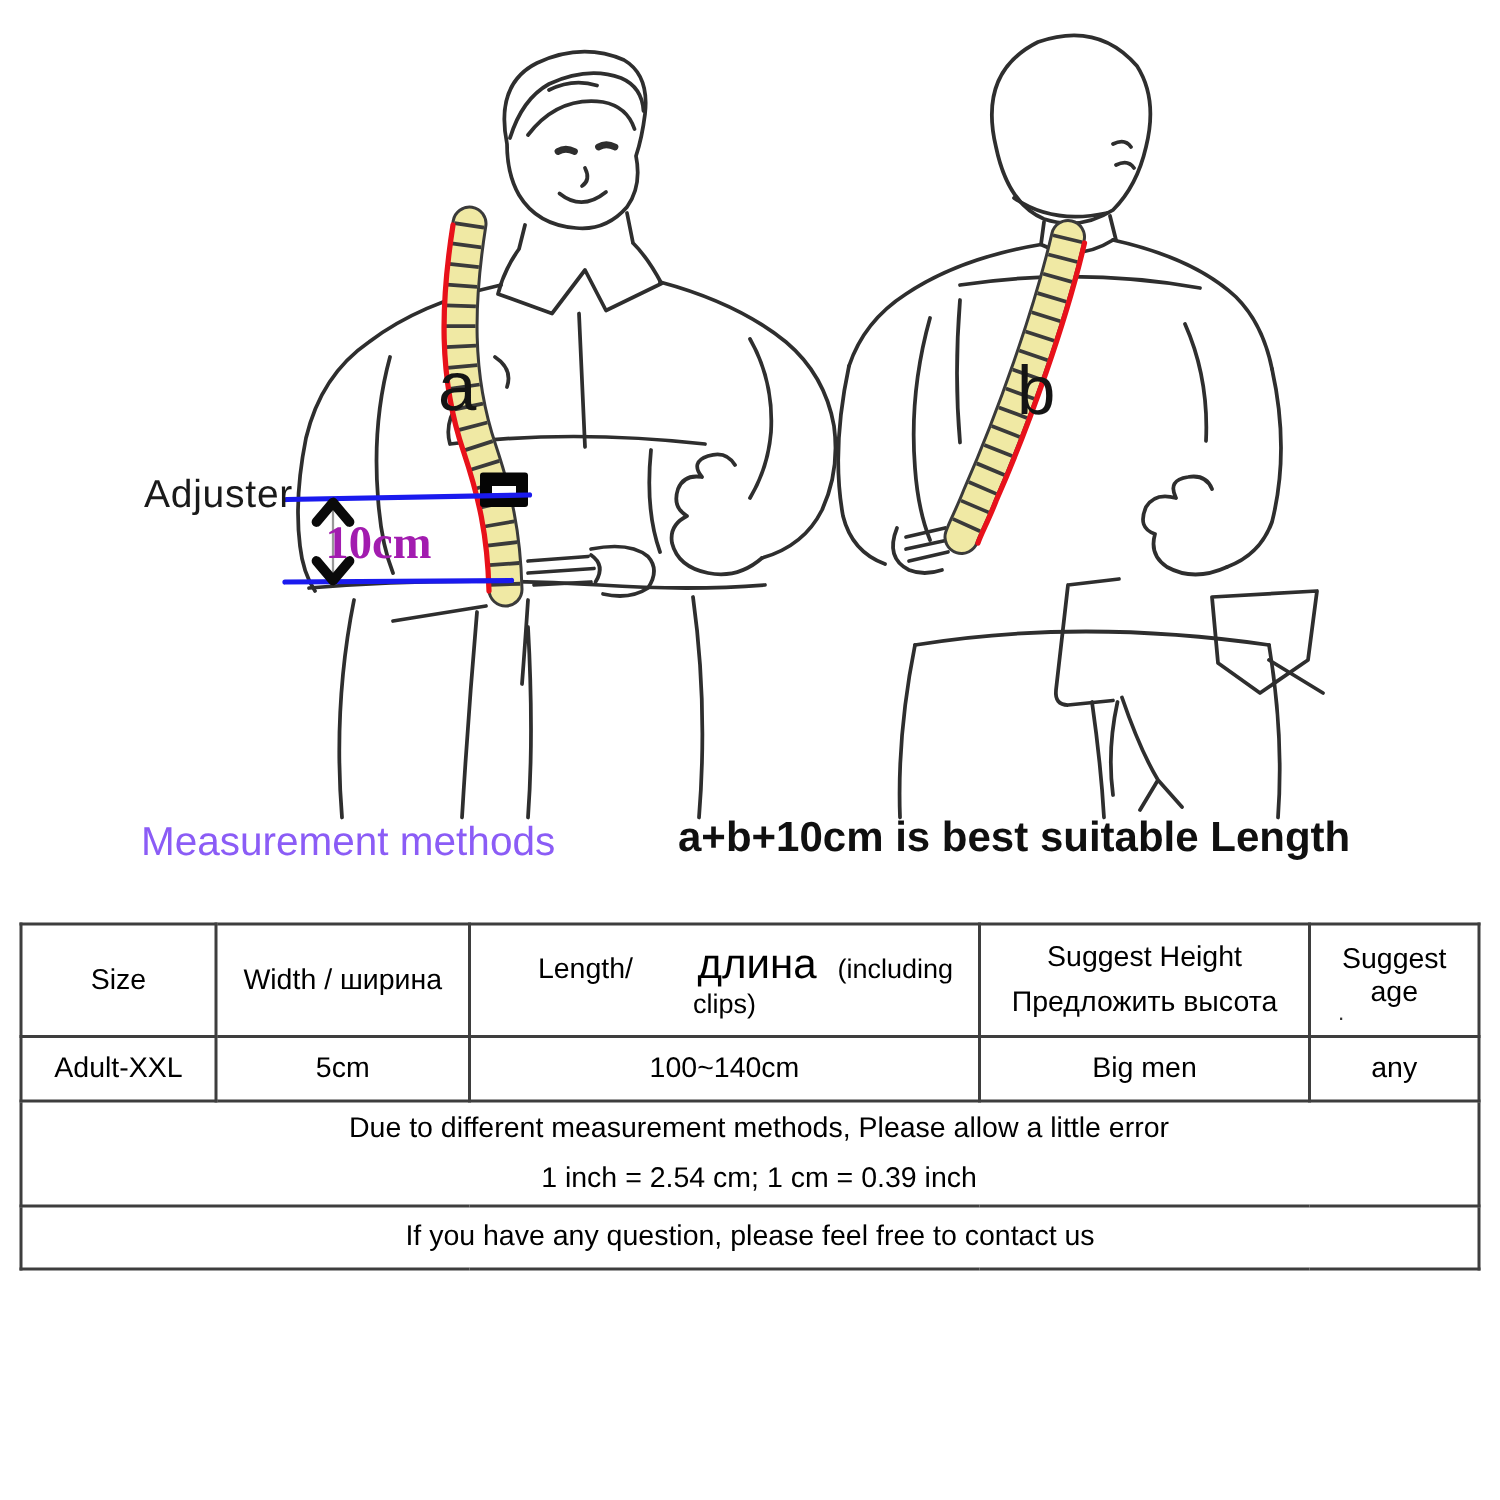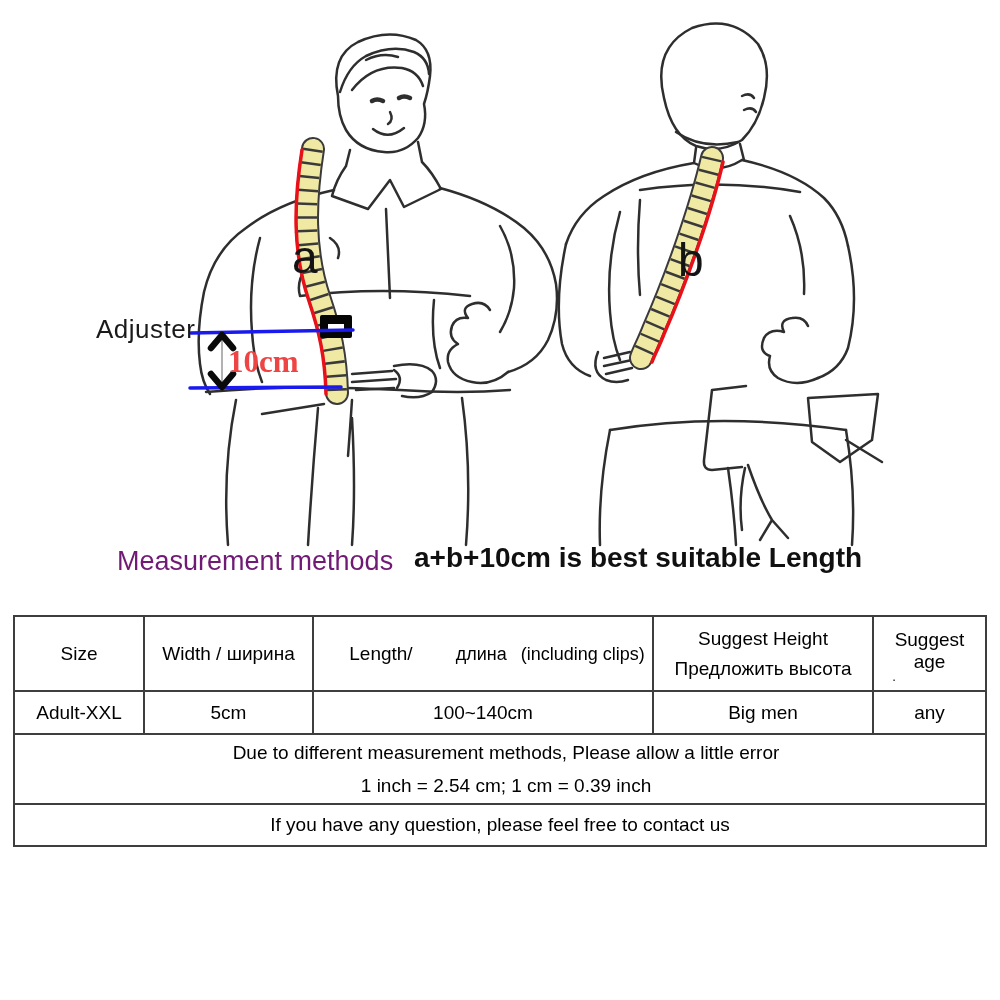--- a/index.html
+++ b/index.html
@@ -1,36 +1,36 @@
 <!DOCTYPE html>
 <html><head>
 <meta charset="utf-8">
 <style>
   html,body{margin:0;padding:0;background:#fff;}
   .canvas{position:relative;width:1000px;height:1000px;background:#fff;
           font-family:"Liberation Sans",sans-serif;overflow:hidden;}
   .diagram-svg{position:absolute;left:0;top:0;}
   .abs{position:absolute;white-space:nowrap;}
   .adjuster-label{left:96px;top:314px;font-size:26px;color:#1a1a1a;letter-spacing:.5px;}
-  .gap-label{left:228px;top:344px;font-family:"Liberation Serif",serif;font-weight:bold;
-             font-size:31px;color:#ef4444;}
+  .gap-label{left:217px;top:344px;font-family:"Liberation Serif",serif;font-weight:bold;
+             font-size:31px;color:#a21caf;}
   .strap-letter{font-size:46px;color:#141414;}
   .label-a{left:292px;top:230px;}
   .label-b{left:678px;top:233px;}
-  .caption-left{left:117px;top:546px;font-size:27px;color:#701a75;}
-  .caption-right{left:414px;top:542px;font-size:28px;font-weight:bold;color:#101010;}
+  .caption-left{left:94px;top:546px;font-size:27px;color:#8b5cf6;}
+  .caption-right{left:452px;top:542px;font-size:28px;font-weight:bold;color:#101010;}
   table.size-table{position:absolute;left:13px;top:615px;width:972px;
                    border-collapse:collapse;table-layout:fixed;}
   .size-table td{border:2px solid #3e3e3e;text-align:center;vertical-align:middle;
                  font-size:19px;color:#000;padding:0 4px;}
   .size-table tr.hdr td{height:73px;}
   .size-table tr.datarow td{height:41px;}
   .size-table tr.noterow td{height:68px;padding-left:16px;}
   .size-table tr.contactrow td{height:40px;}
-  .hdr-len-ru{font-size:18px;margin-left:37px;}
+  .hdr-len-ru{font-size:28px;margin-left:37px;}
   .hdr-len-note{font-size:18px;margin-left:14px;}
   .hdr-len-en{margin-right:6px;margin-left:28px;}
   .two-line span{display:block;line-height:1.55;}
   .age-dot{display:block;font-size:15px;line-height:6px;text-align:left;padding-left:14px;color:#333;}
   .note-line{display:block;line-height:1.75;}
 </style>
 </head>
 <body>
 
 <div class="canvas">

